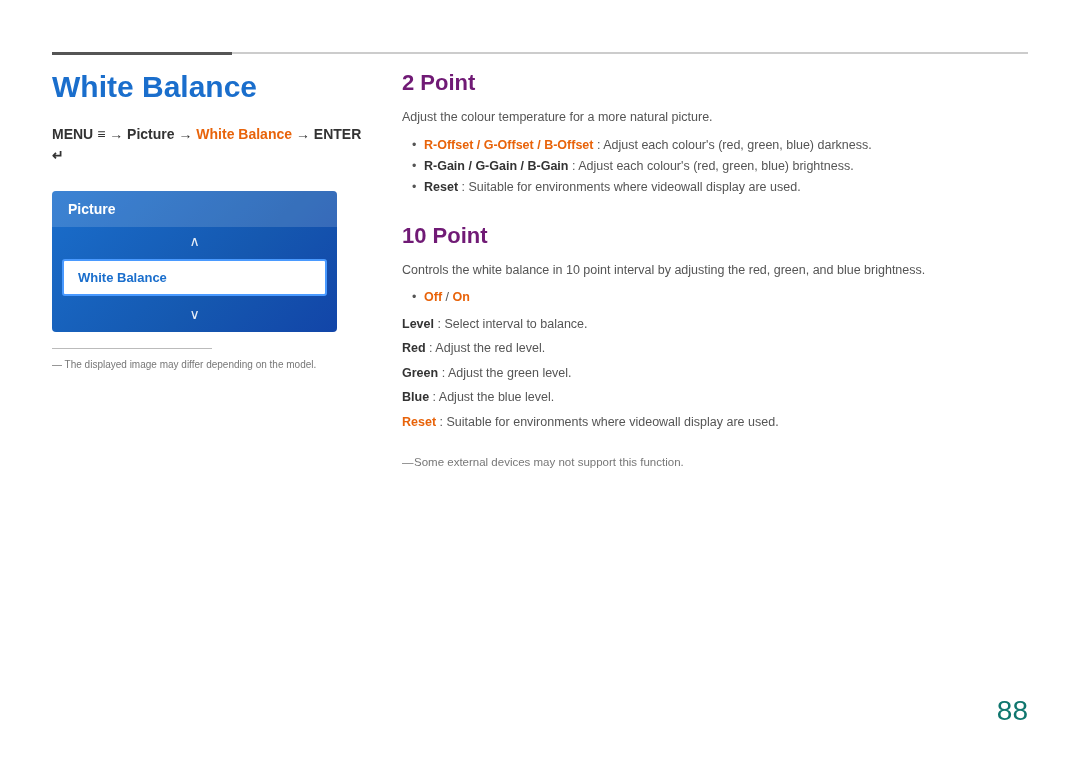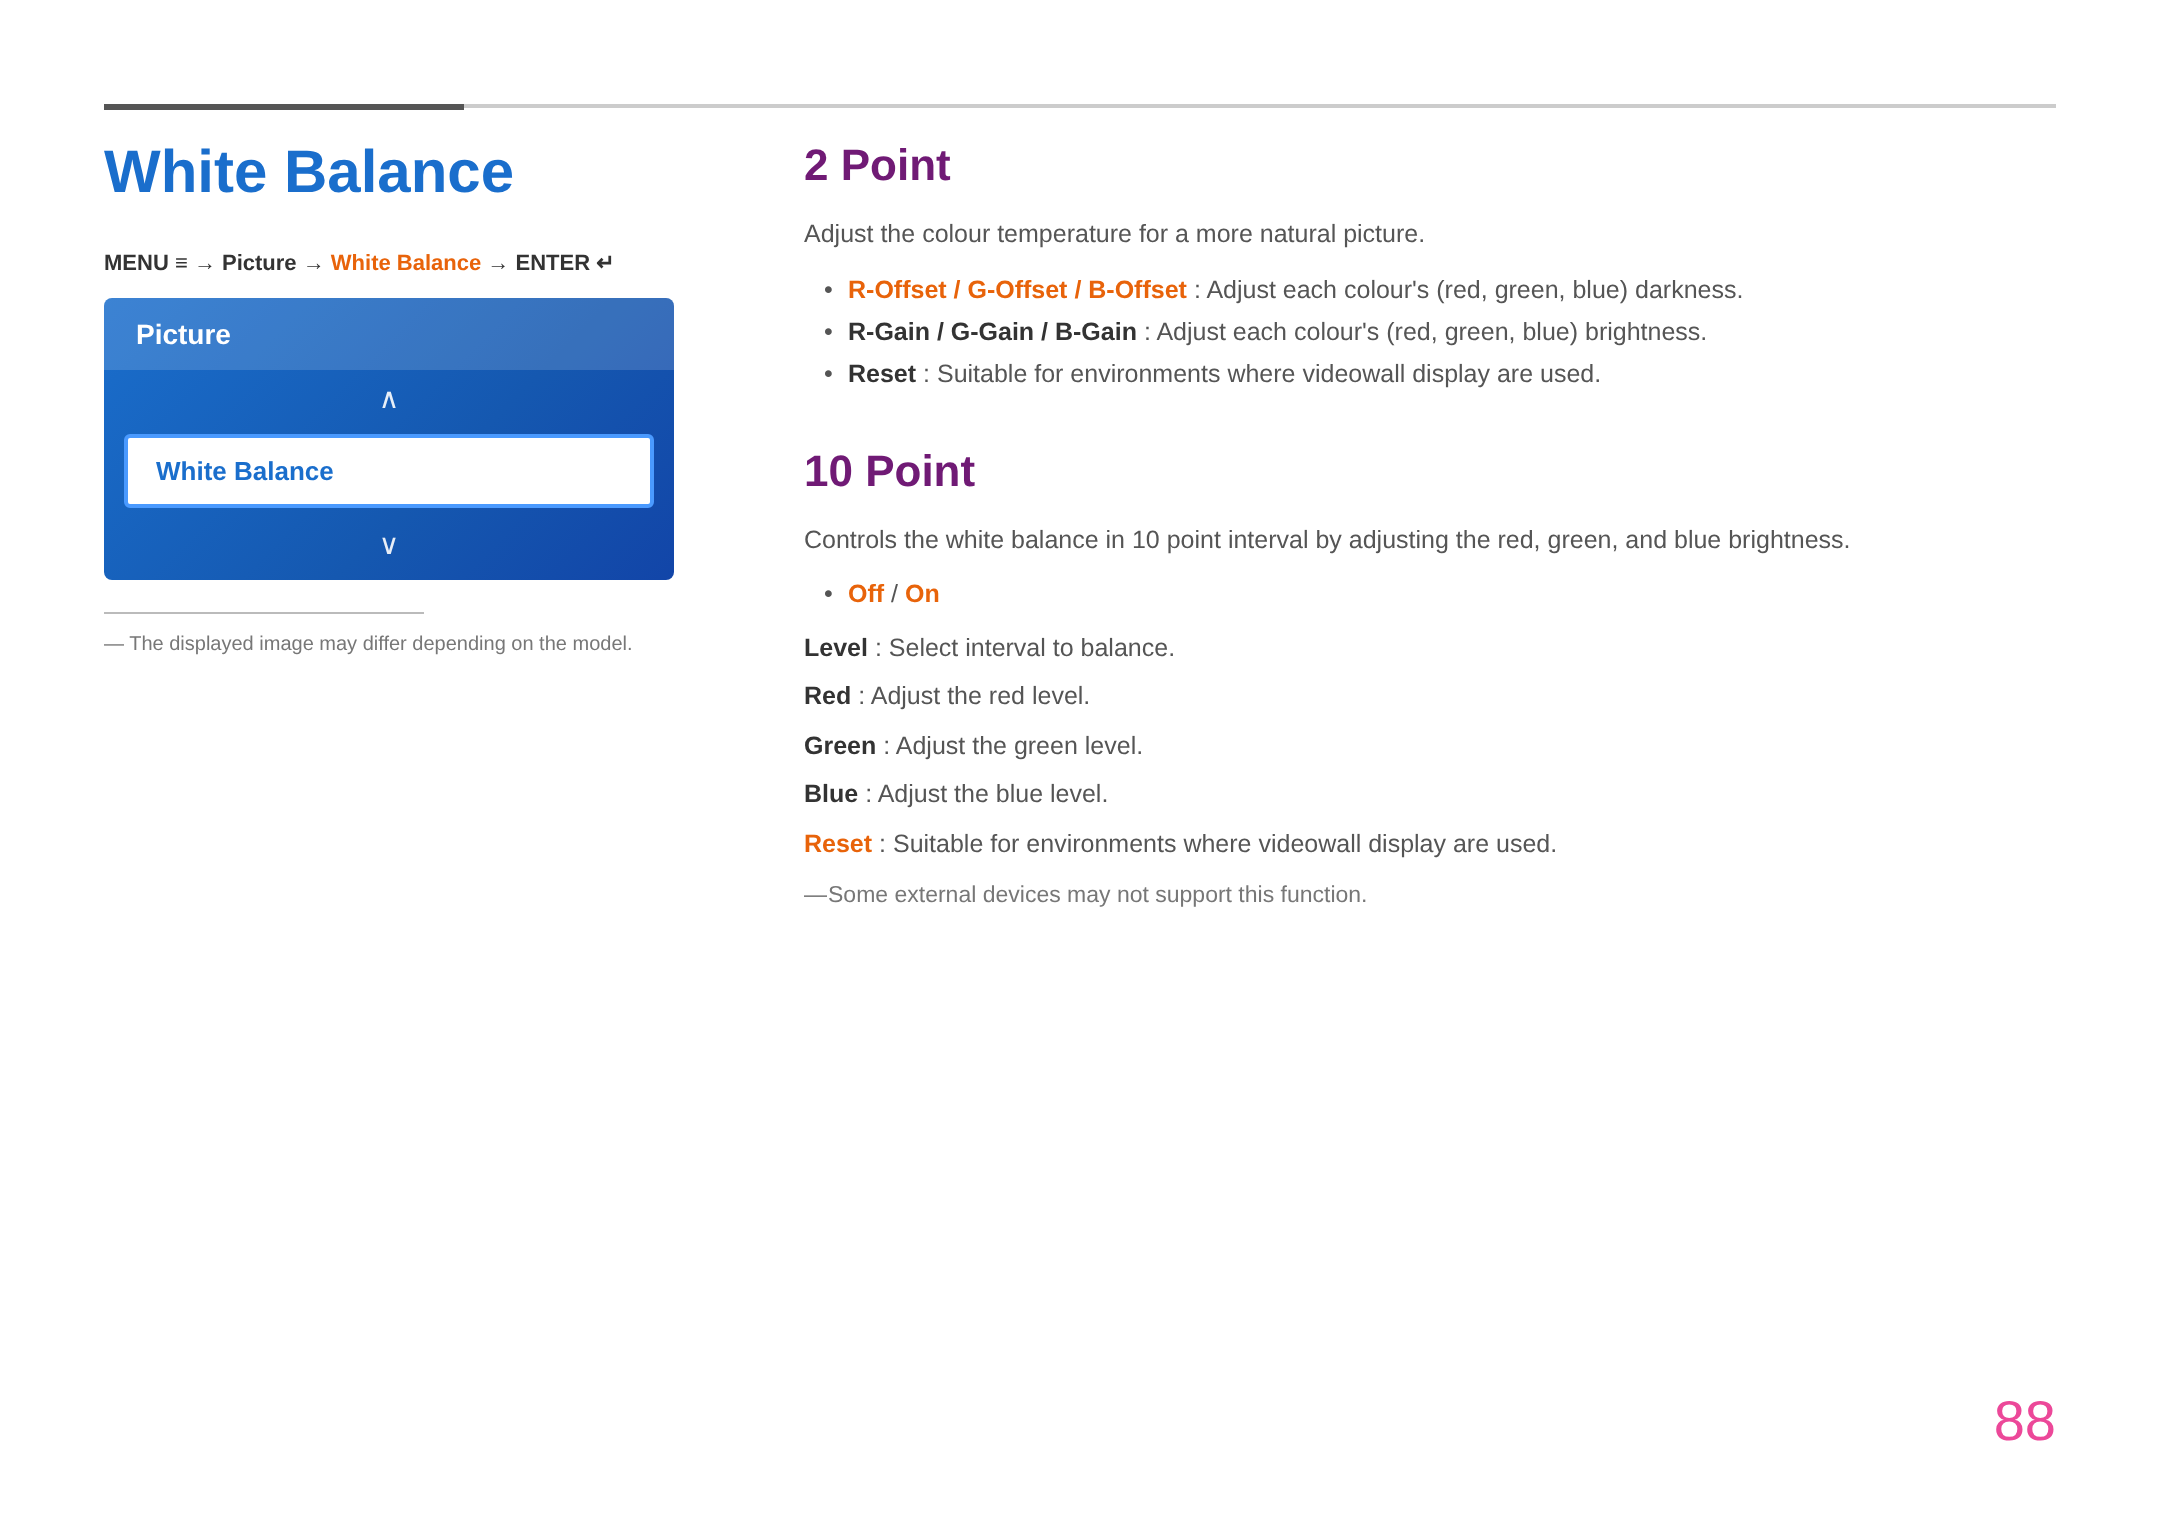--- a/index.html
+++ b/index.html
@@ -56,24 +56,24 @@
     }
 
     .page-title {
       font-size: 30px;
       font-weight: bold;
       color: #1a6ecc;
       margin-bottom: 20px;
     }
 
     .menu-path {
-      font-size: 11px;
+      font-size: 14px;
       color: #333;
       font-weight: bold;
-      margin-bottom: 8px;
+      margin-bottom: 25px;
       line-height: 1.5;
     }
 
     .menu-path .orange {
       color: #e8630a;
     }
 
     
     .tv-menu {
       background: linear-gradient(135deg, #1a6ecc 0%, #1558b0 60%, #1245a8 100%);
@@ -192,21 +192,21 @@
     }
 
     .bold-term-blue {
       font-weight: bold;
       color: #1a6ecc;
     }
 
     .inline-note {
       font-size: 11.5px;
       color: #777;
-      margin-top: 6px;
+      margin-top: 20px;
       line-height: 1.6;
       padding-left: 12px;
       position: relative;
     }
 
     .inline-note::before {
       content: '—';
       position: absolute;
       left: 0;
     }
@@ -227,21 +227,21 @@
       font-weight: bold;
       color: #e8630a;
     }
 
     
     .page-number {
       position: absolute;
       bottom: 36px;
       right: 52px;
       font-size: 28px;
-      color: #ec4899;
+      color: #0f766e;
       font-weight: 300;
     }
   </style>
 </head>
 <body>
 
 <div class="top-line"></div>
 <div class="top-line-accent"></div>
 
 <div class="page-container">

